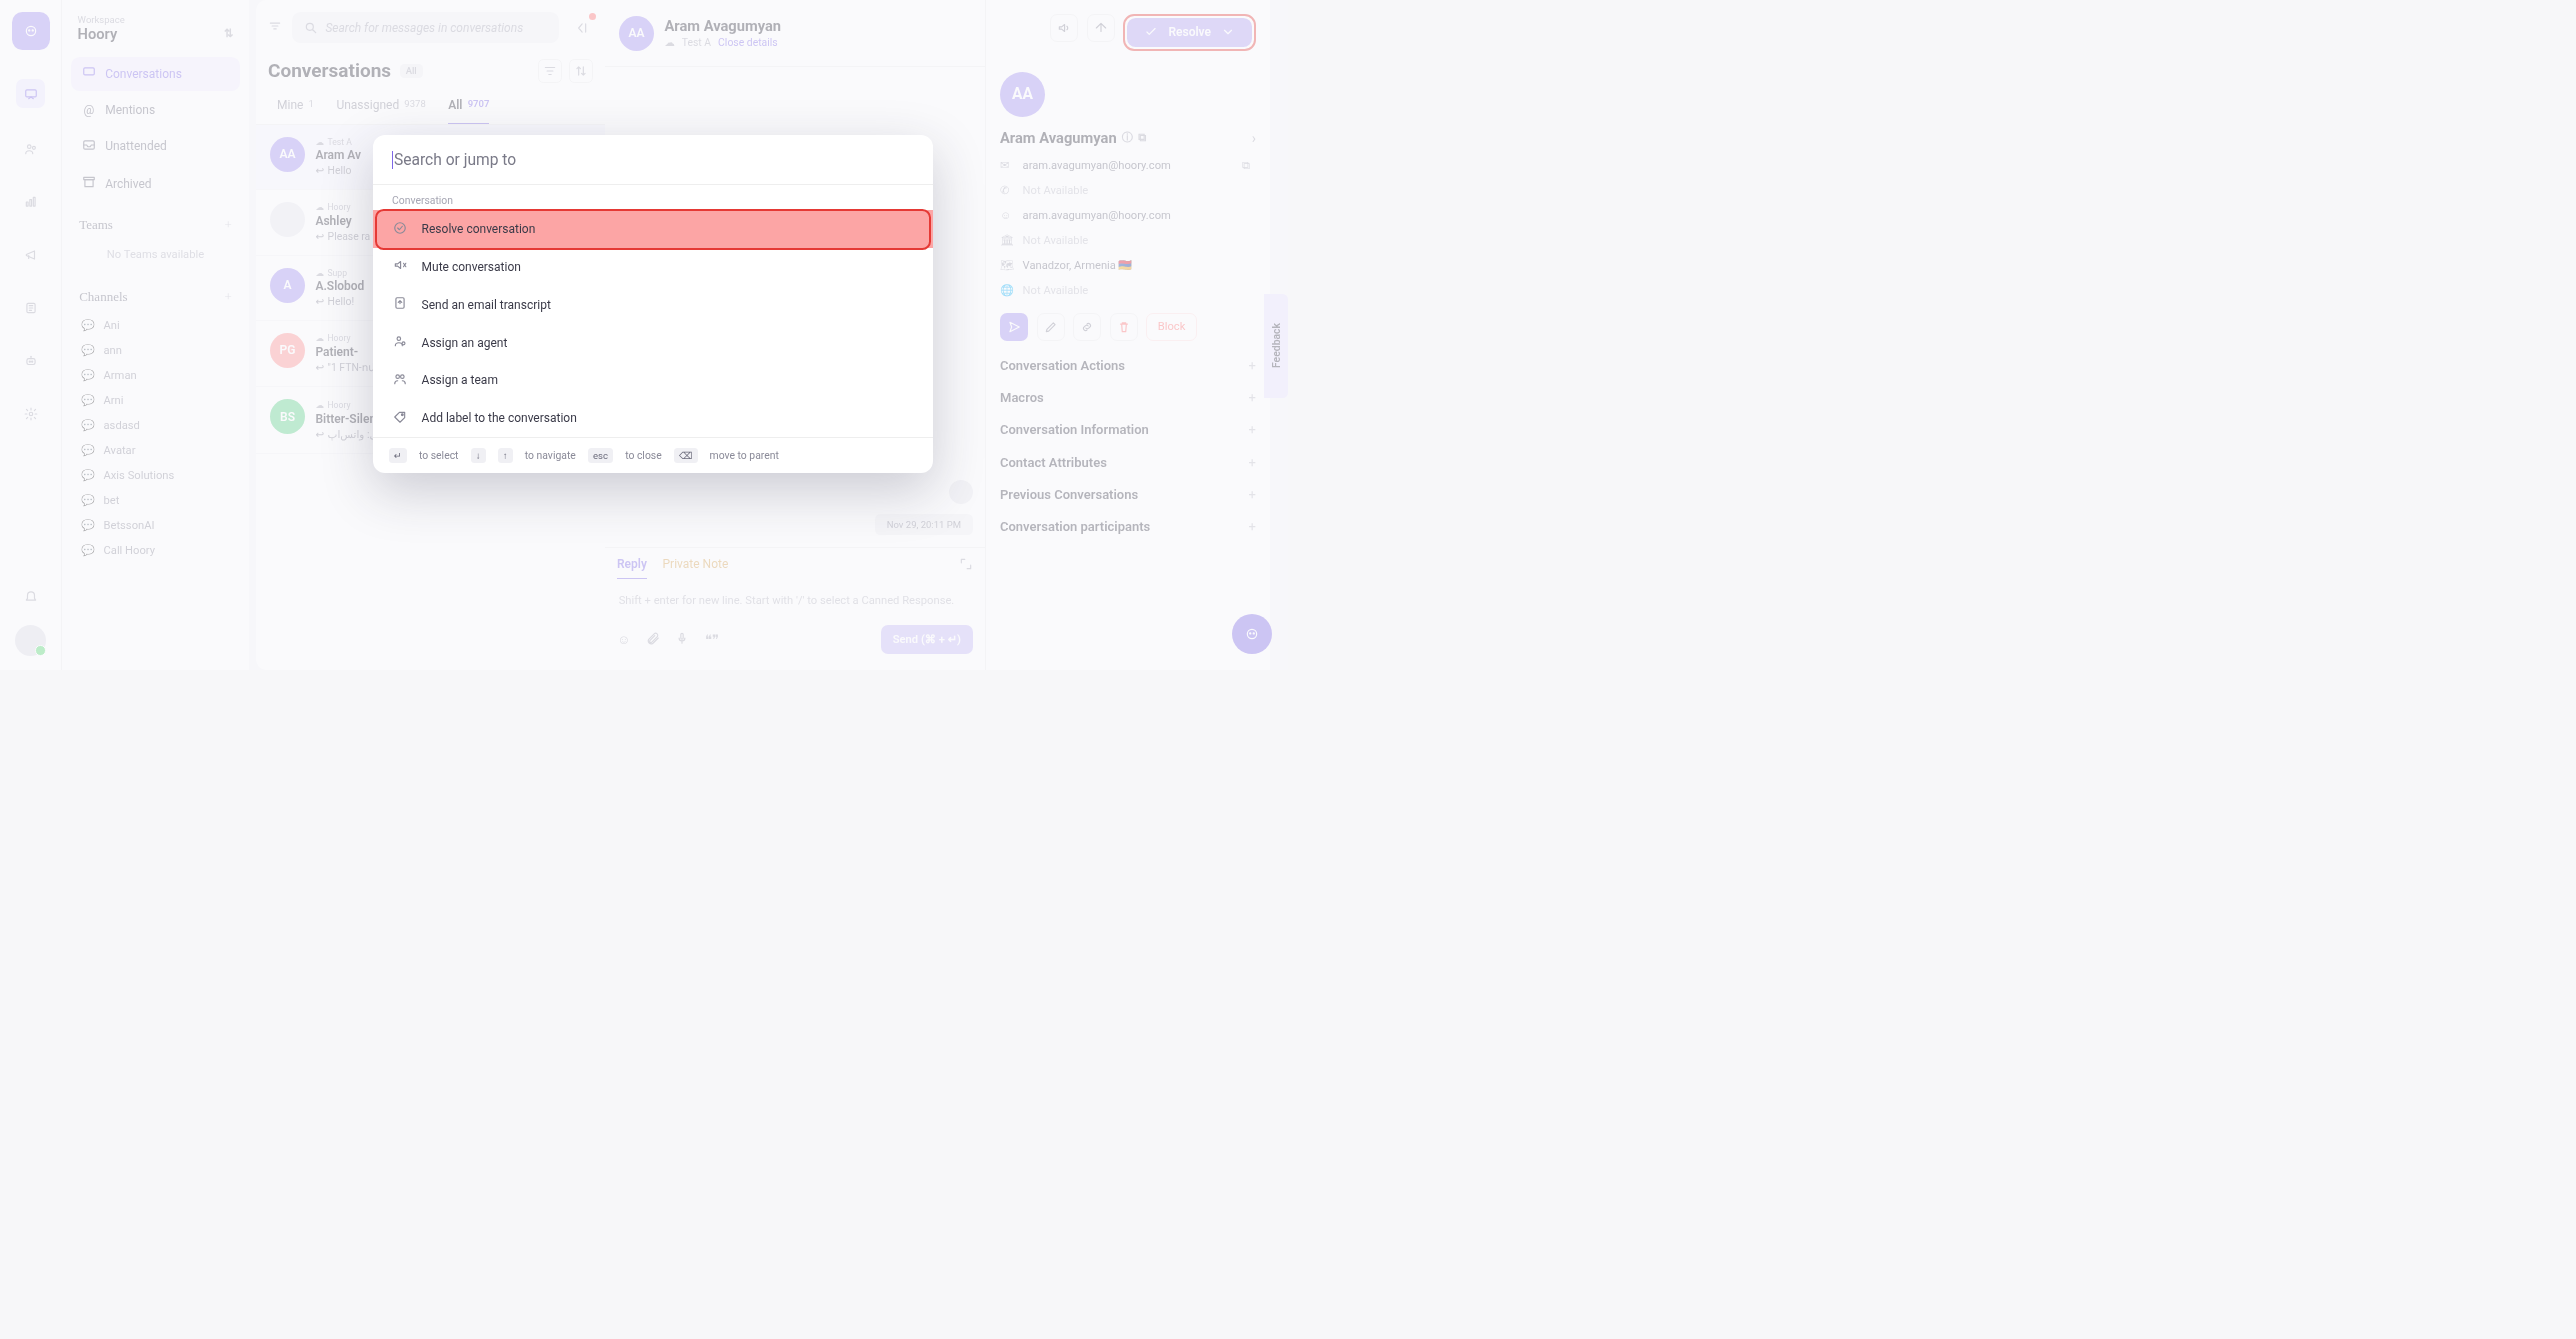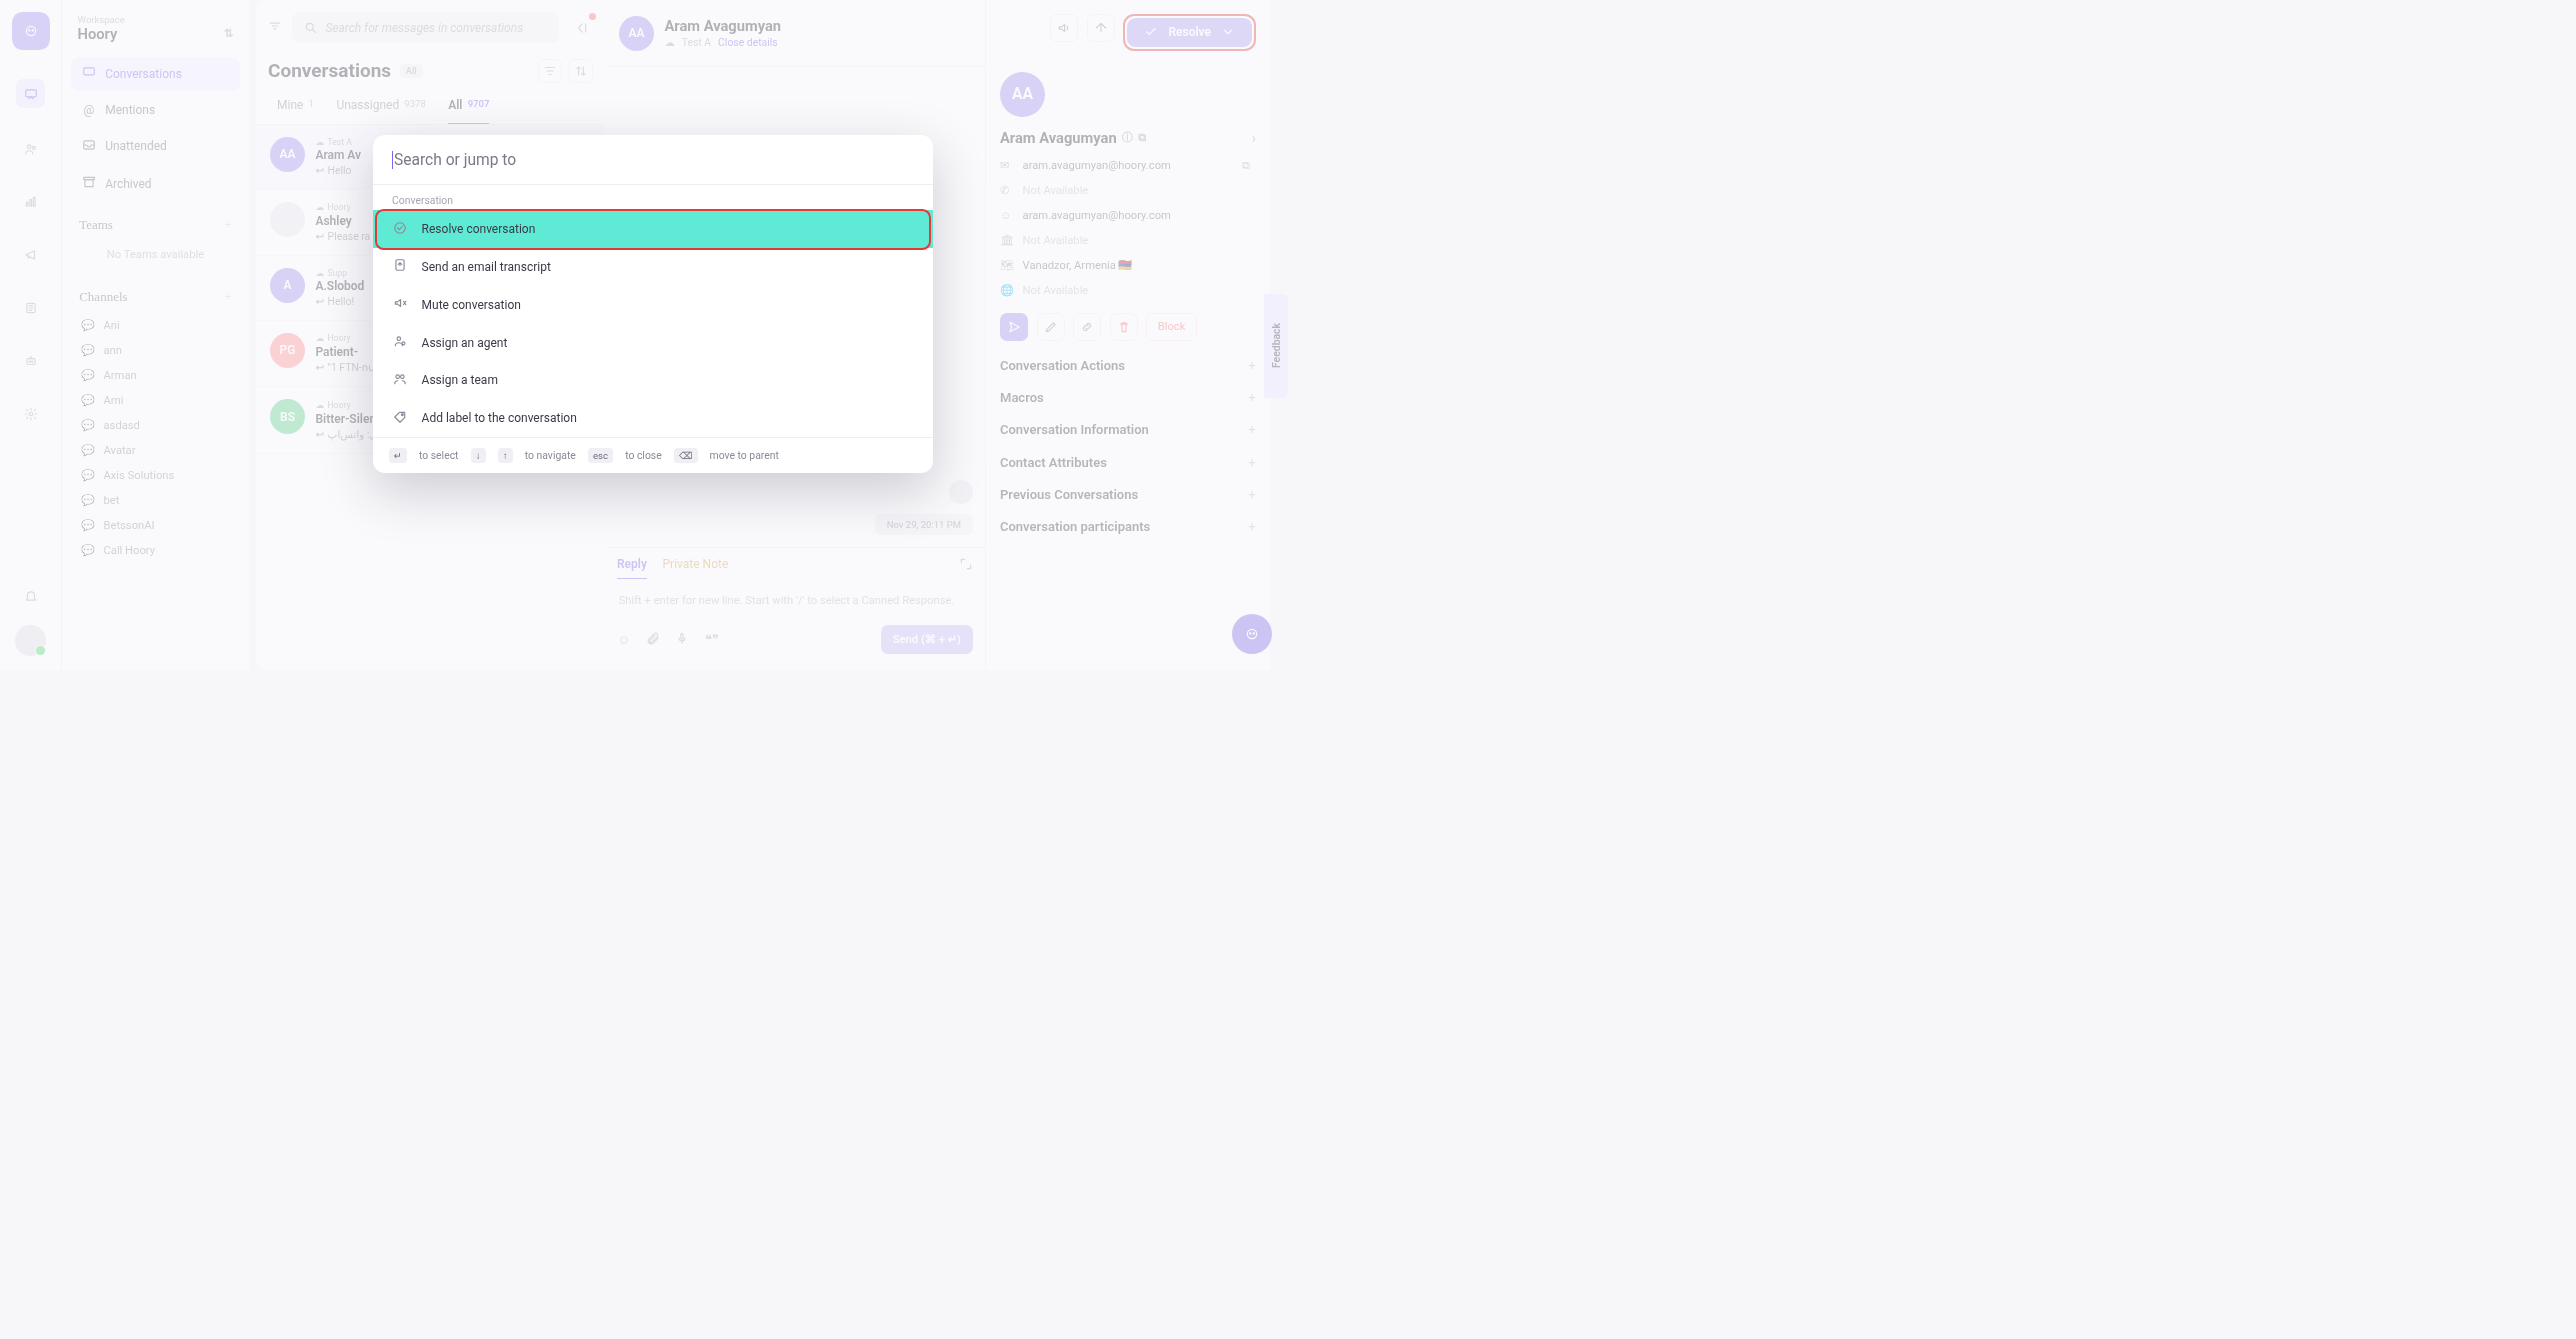--- a/index.html
+++ b/index.html
@@ -103,21 +103,21 @@
 .feedback-tab { position: absolute; right: 0; top: 294px; width: 24px; height: 104px; background: #e8e1ff; border-radius: 5.2px 0 0 5.2px; writing-mode: vertical-rl; text-orientation: mixed; display: flex; align-items: center; justify-content: center; font-size: 10.4px; color: #3a3a48; font-weight: 600; transform: rotate(180deg); }
 .hoory-fab { position: absolute; right: 15.6px; bottom: 15.6px; width: 40px; height: 40px; border-radius: 50%; background: #7d67e6; color: #fff; display: flex; align-items: center; justify-content: center; }
 
 
 .overlay { position: absolute; inset: 0; background: rgba(247,247,250,0.65); }
 .palette { position: absolute; left: 373px; top: 135px; width: 560px; background: #fff; border-radius: 12px; box-shadow: 0 17.3px 52px rgba(40,40,70,0.22); overflow: hidden; }
 .palette-input { padding: 15.6px 19px; font-size: 15.6px; color: #7a7a88; border-bottom: 0.9px solid #eee; }
 .palette-input .cursor { border-left: 1.3px solid #7d67e6; padding-left: 0.9px; }
 .palette-section-label { font-size: 10.4px; color: #a6a6b3; padding: 8.6px 19px 3.5px; }
 .palette-item { display: flex; align-items: center; gap: 14px; padding: 10.4px 19px; font-size: 12px; color: #3a3a48; cursor: pointer; }
-.palette-item.highlighted { position: relative; background: #5eead4; }
+.palette-item.highlighted { position: relative; background: #fca5a5; }
 .palette-item.highlighted::before { content:""; position: absolute; left: 1.7px; right: 1.7px; top: -1.7px; bottom: -1.7px; border: 2.2px solid #e53935; border-radius: 8.6px; pointer-events: none; }
 .pi-ic { width: 15.6px; color: #8a8a98; text-align: center; }
 .palette-footer { display: flex; align-items: center; gap: 12px; padding: 10.4px 15.6px; border-top: 0.9px solid #eee; font-size: 10.4px; color: #8a8a98; }
 .kbd { background: #f0f0f4; padding: 1.7px 5.2px; border-radius: 3.5px; font-size: 9.5px; color: #6a6a7a; }
 
 svg { width: 14px; height: 14px; stroke: currentColor; fill: none; stroke-width: 2; stroke-linecap: round; stroke-linejoin: round; }
 </style>
 </head>
 <body>
 
@@ -544,31 +544,31 @@
   <div id="palette-options">
       <div class="palette-item highlighted">
         <span class="pi-ic"><svg viewBox="0 0 24 24">
             <circle cx="12" cy="12" r="9"></circle>
             <path d="M8 12l3 3 5-6"></path>
           </svg></span>
         <span>Resolve conversation</span>
       </div>
       <div class="palette-item">
         <span class="pi-ic"><svg viewBox="0 0 24 24">
+            <path d="M4 10v4h4l5 4V6l-5 4H4z"></path>
+            <path d="M18 9l4 6M22 9l-4 6"></path>
+          </svg></span>
+        <span>Mute conversation</span>
+      </div>
+      <div class="palette-item">
+        <span class="pi-ic"><svg viewBox="0 0 24 24">
             <rect x="5" y="3" width="14" height="18" rx="2"></rect>
             <path d="M12 8v5M9 11l3-3 3 3"></path>
           </svg></span>
         <span>Send an email transcript</span>
-      </div>
-      <div class="palette-item">
-        <span class="pi-ic"><svg viewBox="0 0 24 24">
-            <path d="M4 10v4h4l5 4V6l-5 4H4z"></path>
-            <path d="M18 9l4 6M22 9l-4 6"></path>
-          </svg></span>
-        <span>Mute conversation</span>
       </div>
       <div class="palette-item">
         <span class="pi-ic"><svg viewBox="0 0 24 24">
             <circle cx="10" cy="8" r="3"></circle>
             <path d="M4 20c0-3 3-5 6-5s6 2 6 5"></path>
             <circle cx="18" cy="16" r="2.5"></circle>
           </svg></span>
         <span>Assign an agent</span>
       </div>
       <div class="palette-item">

